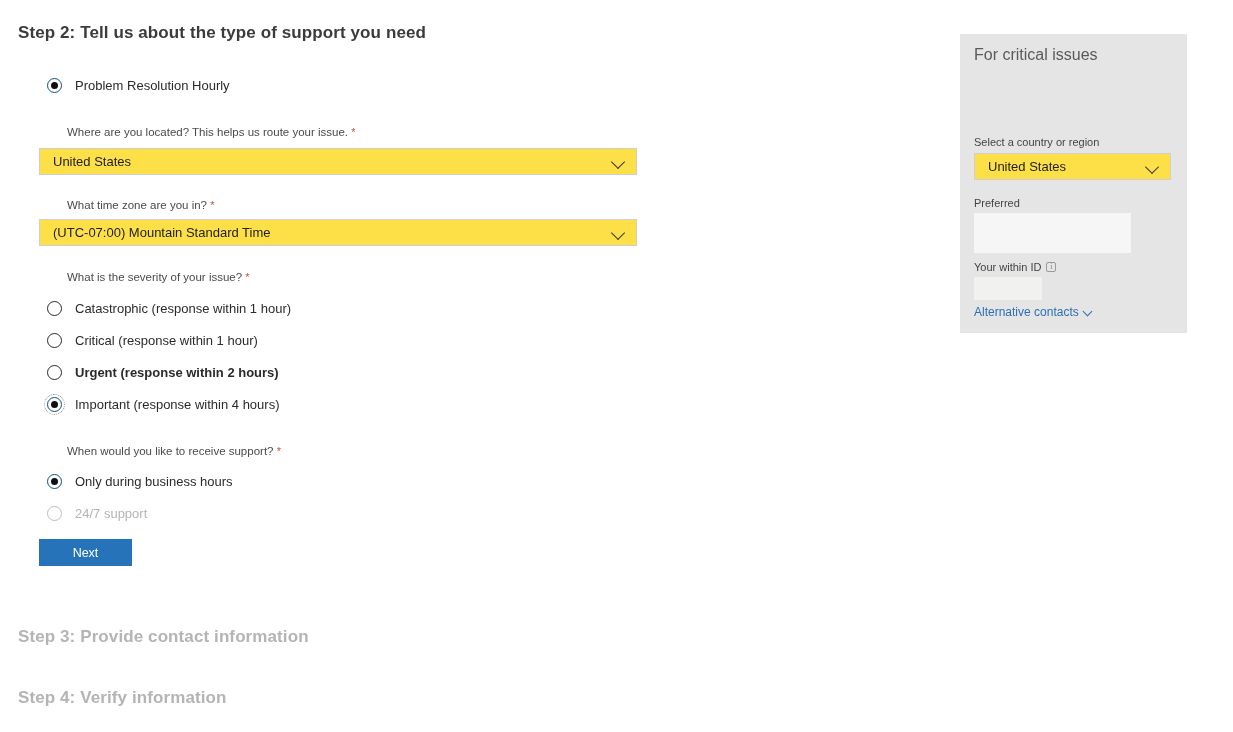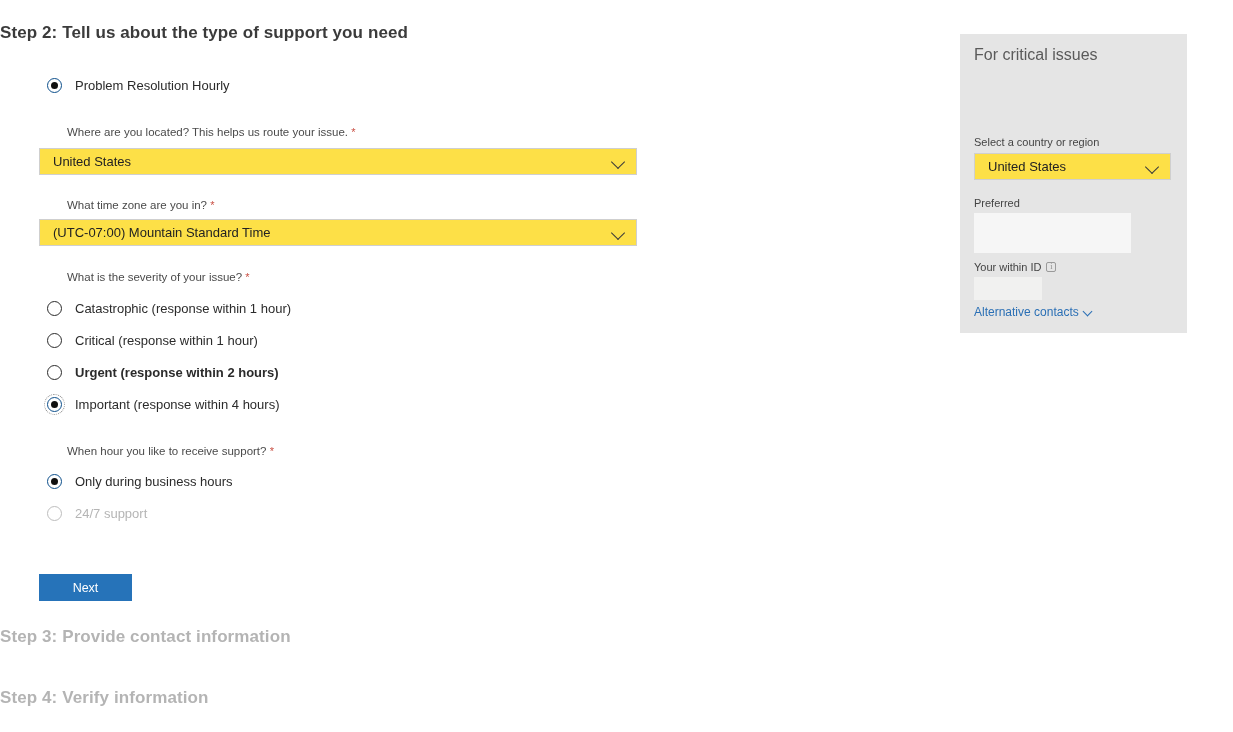--- a/index.html
+++ b/index.html
@@ -14,20 +14,21 @@
     font-family: "Liberation Sans", sans-serif;
     color: #333333;
     overflow: hidden;
   }
 
   .step-heading {
     font-size: 17px;
     font-weight: bold;
     color: #3b3b3b;
     letter-spacing: 0.1px;
+    padding-left: 18px;
   }
   .step-heading.active {
     position: absolute;
     left: 0;
     top: 23px;
   }
   .step-heading.inactive {
     color: #b4b4b4;
     font-size: 17px;
   }
@@ -126,21 +127,21 @@
     height: 9px;
     border-right: 1.4px solid #3a3a3a;
     border-bottom: 1.4px solid #3a3a3a;
     transform: rotate(45deg);
   }
 
   
   #next-button {
     position: absolute;
     left: 39px;
-    top: 574px;
+    top: 539px;
     width: 93px;
     height: 27px;
     background: #2673b9;
     border: none;
     color: #ffffff;
     font-size: 12.5px;
     font-family: "Liberation Sans", sans-serif;
     cursor: pointer;
     padding: 0;
   }
@@ -303,21 +304,21 @@
 <div class="radio-row" style="left:47px; top:365px;font-weight:bold;">
   <span class="radio-mark"></span>
   <span class="radio-label">Urgent (response within 2 hours)</span>
 </div>
 <div class="radio-row" style="left:47px; top:397px;">
   <span class="radio-mark checked focused"></span>
   <span class="radio-label">Important (response within 4 hours)</span>
 </div>
 
 <div class="field-label" style="left:39px; top:445px;">
-  <span>When hour you like to receive support?</span>
+  <span>When would you like to receive support?</span>
   <span class="req-star">*</span>
 </div>
 <div class="radio-row" style="left:47px; top:474px;">
   <span class="radio-mark checked"></span>
   <span class="radio-label">Only during business hours</span>
 </div>
 <div class="radio-row" style="left:47px; top:506px;">
   <span class="radio-mark disabled"></span>
   <span class="radio-label disabled">24/7 support</span>
 </div>

